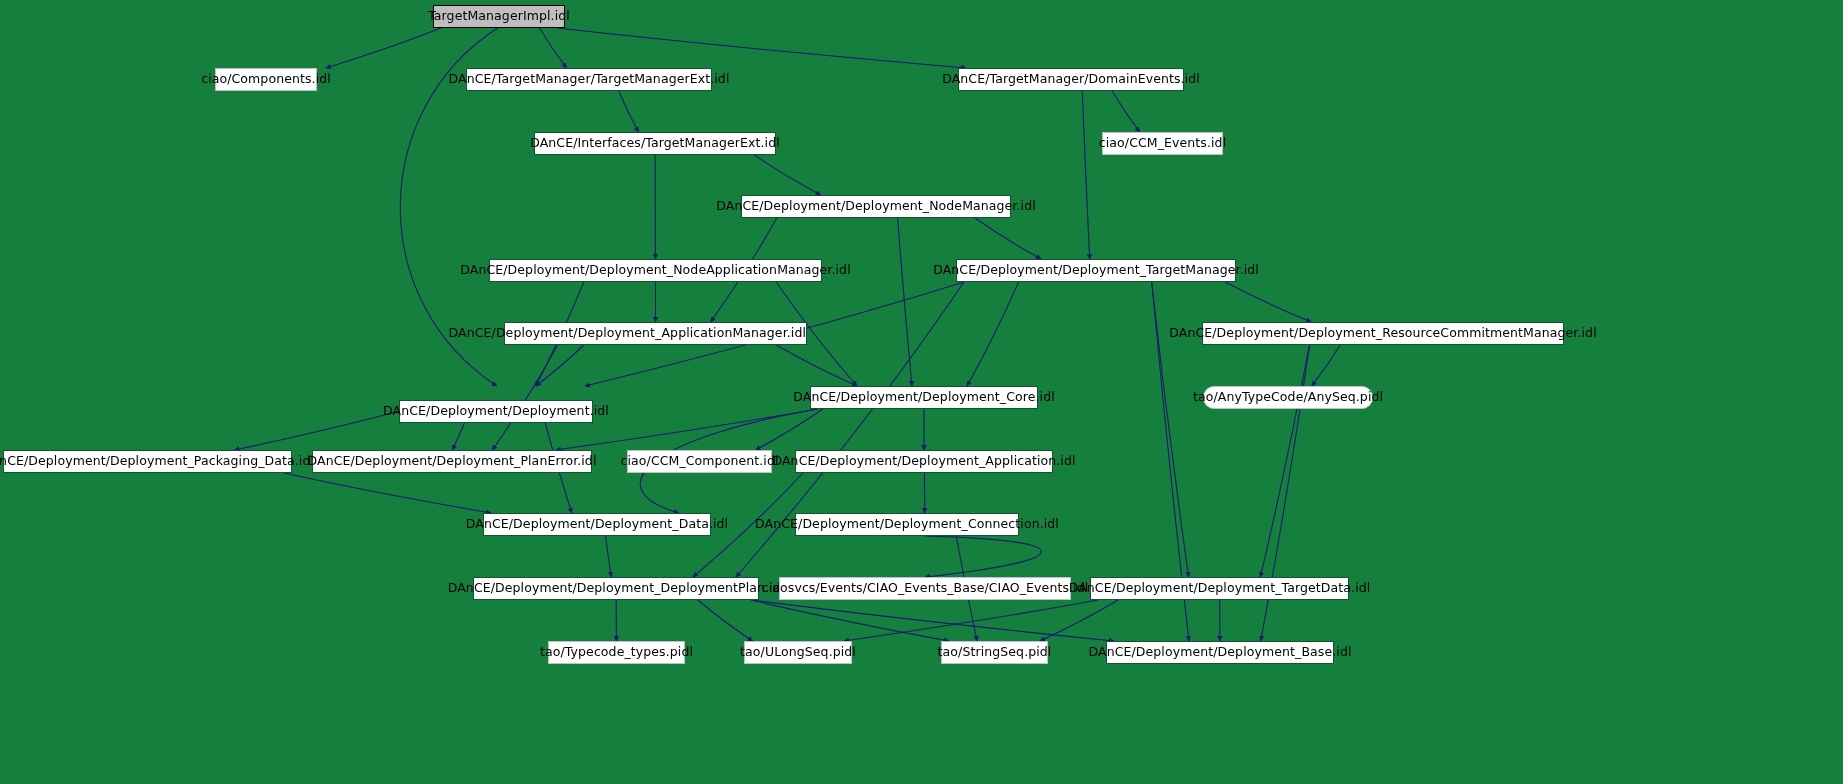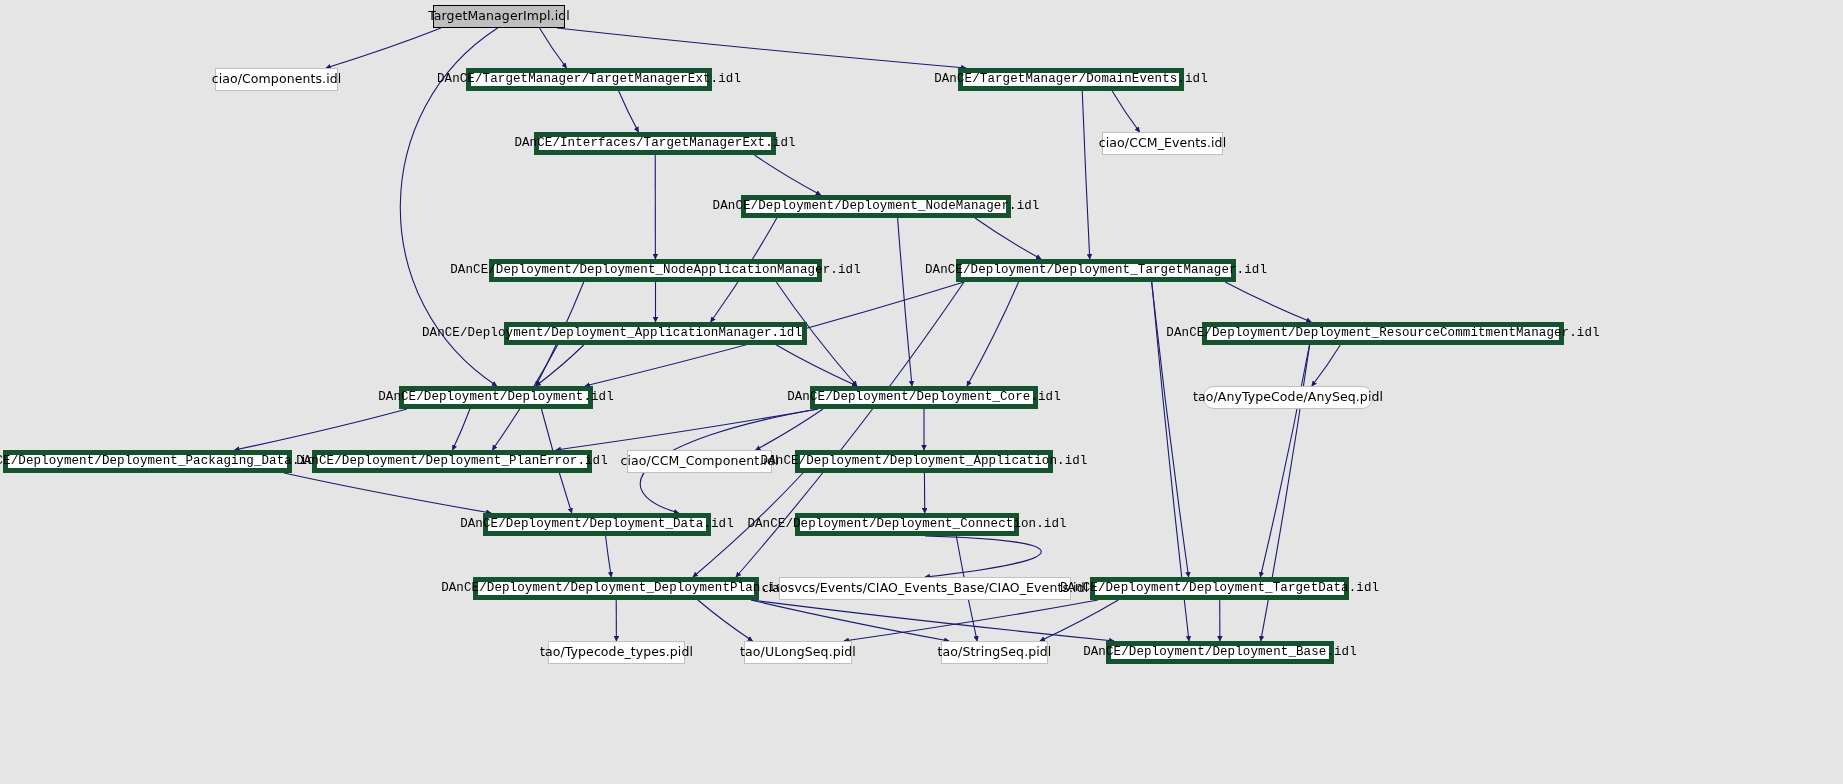--- a/index.html
+++ b/index.html
@@ -1,23 +1,23 @@
 <!DOCTYPE html>
 <html><head>
 <meta charset="utf-8">
 <style>
   html,body{margin:0;padding:0;background:#ffffff;}
-  #canvas{position:relative;width:1843px;height:784px;background:#e5e5e5;
+  #canvas{position:relative;width:1843px;height:784px;background:#15803d;
           font-family:"DejaVu Sans","Liberation Sans",sans-serif;overflow:hidden;}
   svg.edges{position:absolute;left:0;top:0;width:1843px;height:784px;pointer-events:none;}
   .node{position:absolute;box-sizing:border-box;display:flex;align-items:center;
         justify-content:center;white-space:nowrap;background:#ffffff;
         font-size:12.5px;color:#000000;line-height:1;letter-spacing:0.1px;}
   .node.ext{border:1px solid #c0c0c0;}
-  .node.int{border:5px solid #14532d;font-family:Liberation Mono, monospace;}
+  .node.int{border:1px solid #14532d;}
   .node.root{border:1px solid #000000;background:#bfbfbf;}
   .node span{pointer-events:none;}
 </style>
 </head>
 <body>
 
 <div id="canvas">
   <svg class="edges" viewBox="0 0 1843 784" xmlns="http://www.w3.org/2000/svg">
     <defs>
       <marker id="arw" viewBox="0 0 10 10" refX="9" refY="5" markerWidth="5" markerHeight="5" orient="auto-start-reverse">
@@ -71,21 +71,21 @@
         <path d="M 1118.25 600 Q 1083.82 620.5 1040 641" fill="none" stroke="#191970" stroke-width="1.1" marker-end="url(#arw)"></path>
         <path d="M 1219.725 600 Q 1219.791 620.5 1219.875 641" fill="none" stroke="#191970" stroke-width="1.1" marker-end="url(#arw)"></path>
         <path d="M 557.625 345 Q 528.915 397.5 492.375 450" fill="none" stroke="#191970" stroke-width="1.1" marker-end="url(#arw)"></path>
         <path d="M 407 409 Q 331.155 429.5 234.625 450" fill="none" stroke="#191970" stroke-width="1.1" marker-end="url(#arw)"></path>
       </g>
   </svg>
   <div id="node-layer">
       <div class="node root" style="left: 433px; top: 5px; width: 132px; height: 23px;">
         <span>TargetManagerImpl.idl</span>
       </div>
-      <div class="node ext" style="left: 215px; top: 68px; width: 123px; height: 23px;">
+      <div class="node ext" style="left: 215px; top: 68px; width: 102px; height: 23px;">
         <span>ciao/Components.idl</span>
       </div>
       <div class="node int" style="left: 466px; top: 68px; width: 246px; height: 23px;">
         <span>DAnCE/TargetManager/TargetManagerExt.idl</span>
       </div>
       <div class="node int" style="left: 958px; top: 68px; width: 226px; height: 23px;">
         <span>DAnCE/TargetManager/DomainEvents.idl</span>
       </div>
       <div class="node int" style="left: 534px; top: 132px; width: 242px; height: 23px;">
         <span>DAnCE/Interfaces/TargetManagerExt.idl</span>
@@ -101,21 +101,21 @@
       </div>
       <div class="node int" style="left: 956px; top: 259px; width: 280px; height: 23px;">
         <span>DAnCE/Deployment/Deployment_TargetManager.idl</span>
       </div>
       <div class="node int" style="left: 504px; top: 322px; width: 303px; height: 23px; justify-content: flex-end;">
         <span>DAnCE/Deployment/Deployment_ApplicationManager.idl</span>
       </div>
       <div class="node int" style="left: 1202px; top: 322px; width: 362px; height: 23px;">
         <span>DAnCE/Deployment/Deployment_ResourceCommitmentManager.idl</span>
       </div>
-      <div class="node int" style="left: 399px; top: 386px; width: 194px; height: 23px; justify-content: center;">
+      <div class="node int" style="left: 399px; top: 400px; width: 194px; height: 23px; justify-content: center;">
         <span>DAnCE/Deployment/Deployment.idl</span>
       </div>
       <div class="node int" style="left: 810px; top: 386px; width: 228px; height: 23px;">
         <span>DAnCE/Deployment/Deployment_Core.idl</span>
       </div>
       <div class="node ext" style="left: 1203px; top: 386px; width: 170px; height: 23px; border-radius: 11px;">
         <span>tao/AnyTypeCode/AnySeq.pidl</span>
       </div>
       <div class="node int" style="left: 3px; top: 450px; width: 289px; height: 23px;">
         <span>DAnCE/Deployment/Deployment_Packaging_Data.idl</span>

